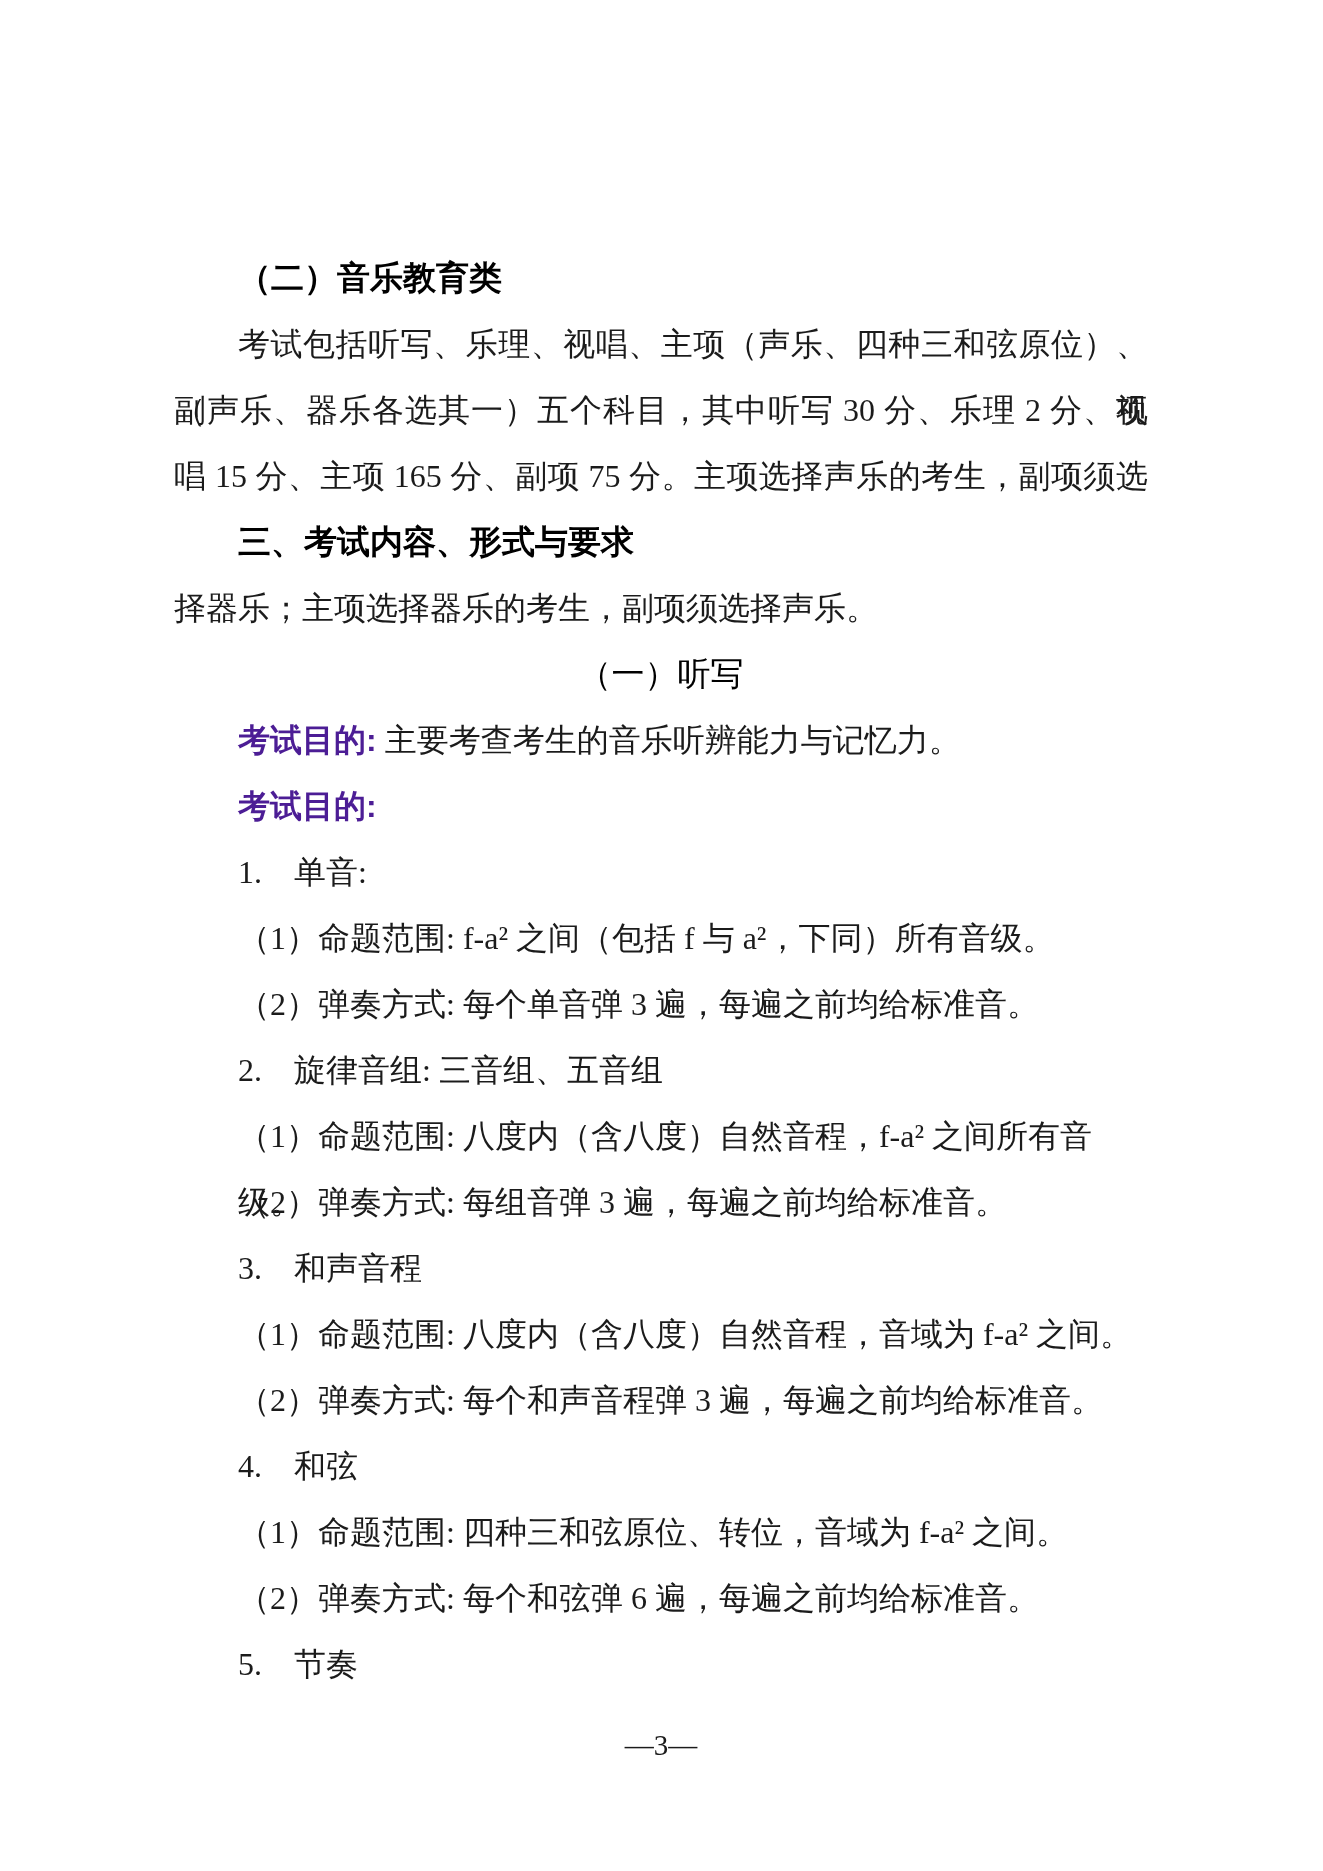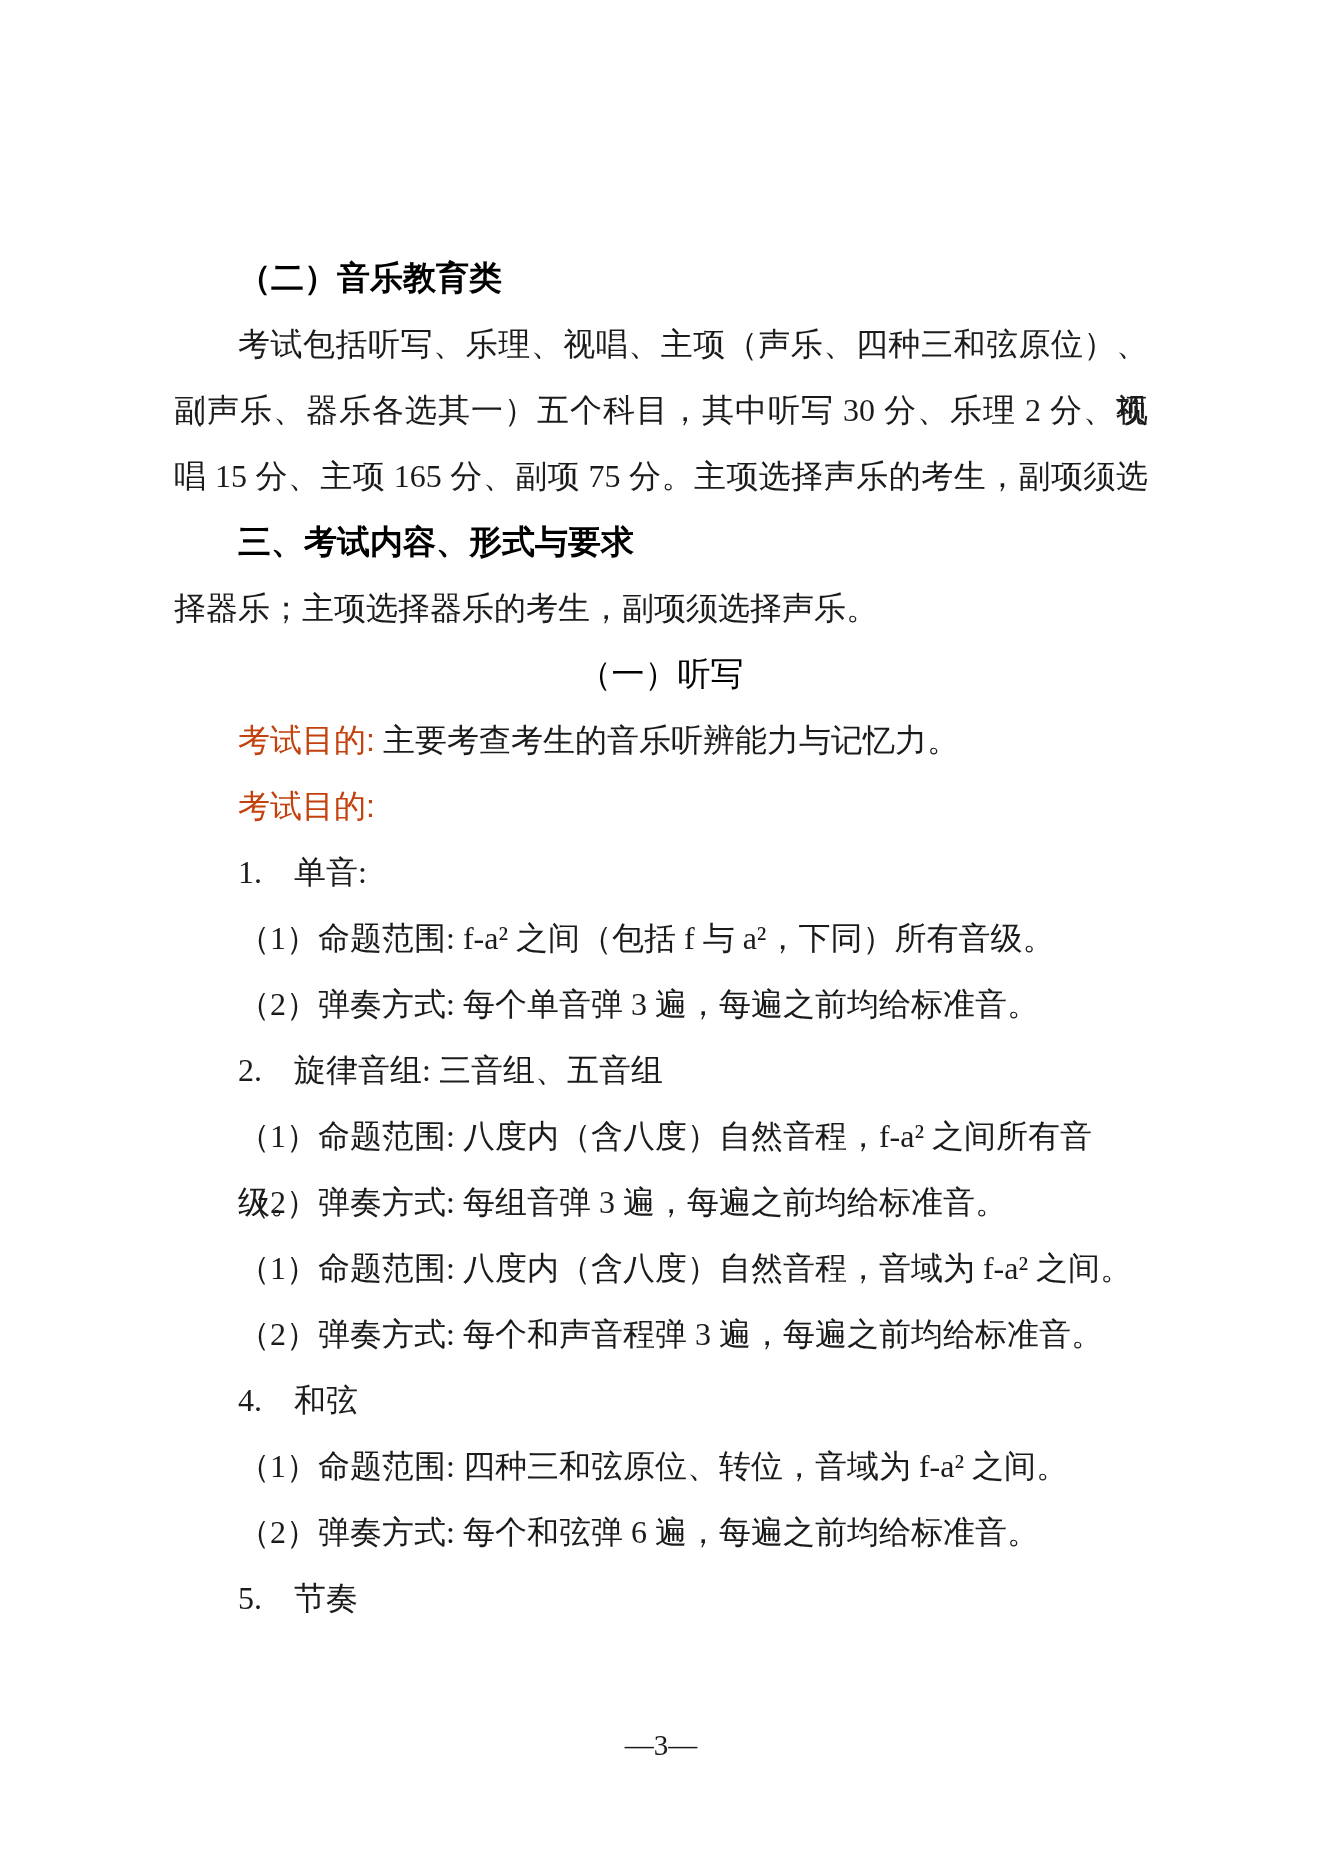--- a/index.html
+++ b/index.html
@@ -34,22 +34,22 @@
     font-size:33px;
     color:#000000;
     text-align:center;
     padding-left:0;
   }
   .para-indent{text-indent:64px;}
   .jst{text-align:justify;text-align-last:justify;}
   .item{padding-left:64px;}
   .bold-label{
     font-family:"Liberation Sans","DejaVu Sans",sans-serif;
-    font-weight:400;
-    color:#c2410c;
+    font-weight:700;
+    color:#4c1d95;
   }
   .label-row{padding-left:64px;}
   .pagenum{
     position:absolute;
     left:174px;width:974px;top:1712px;
     height:66px;line-height:66px;
     text-align:center;
     font-size:29px;
     color:#1b1b1b;
   }
@@ -74,20 +74,21 @@
     <div class="row label-row"><span class="bold-label">考试目的:</span><span> 主要考查考生的音乐听辨能力与记忆力。</span></div>
 
     <div class="row label-row bold-label">考试目的:</div>
 
     <div class="row item">1.　单音:</div>
     <div class="row item">（1）命题范围: f-a² 之间（包括 f 与 a²，下同）所有音级。</div>
     <div class="row item">（2）弹奏方式: 每个单音弹 3 遍，每遍之前均给标准音。</div>
     <div class="row item">2.　旋律音组: 三音组、五音组</div>
     <div class="row item">（1）命题范围: 八度内（含八度）自然音程，f-a² 之间所有音级。</div>
     <div class="row item">（2）弹奏方式: 每组音弹 3 遍，每遍之前均给标准音。</div>
+    <div class="row item">3.　和声音程</div>
     <div class="row item">（1）命题范围: 八度内（含八度）自然音程，音域为 f-a² 之间。</div>
     <div class="row item">（2）弹奏方式: 每个和声音程弹 3 遍，每遍之前均给标准音。</div>
     <div class="row item">4.　和弦</div>
     <div class="row item">（1）命题范围: 四种三和弦原位、转位，音域为 f-a² 之间。</div>
     <div class="row item">（2）弹奏方式: 每个和弦弹 6 遍，每遍之前均给标准音。</div>
     <div class="row item">5.　节奏</div>
 
   </div>
 
   <div class="pagenum">—3—</div>

